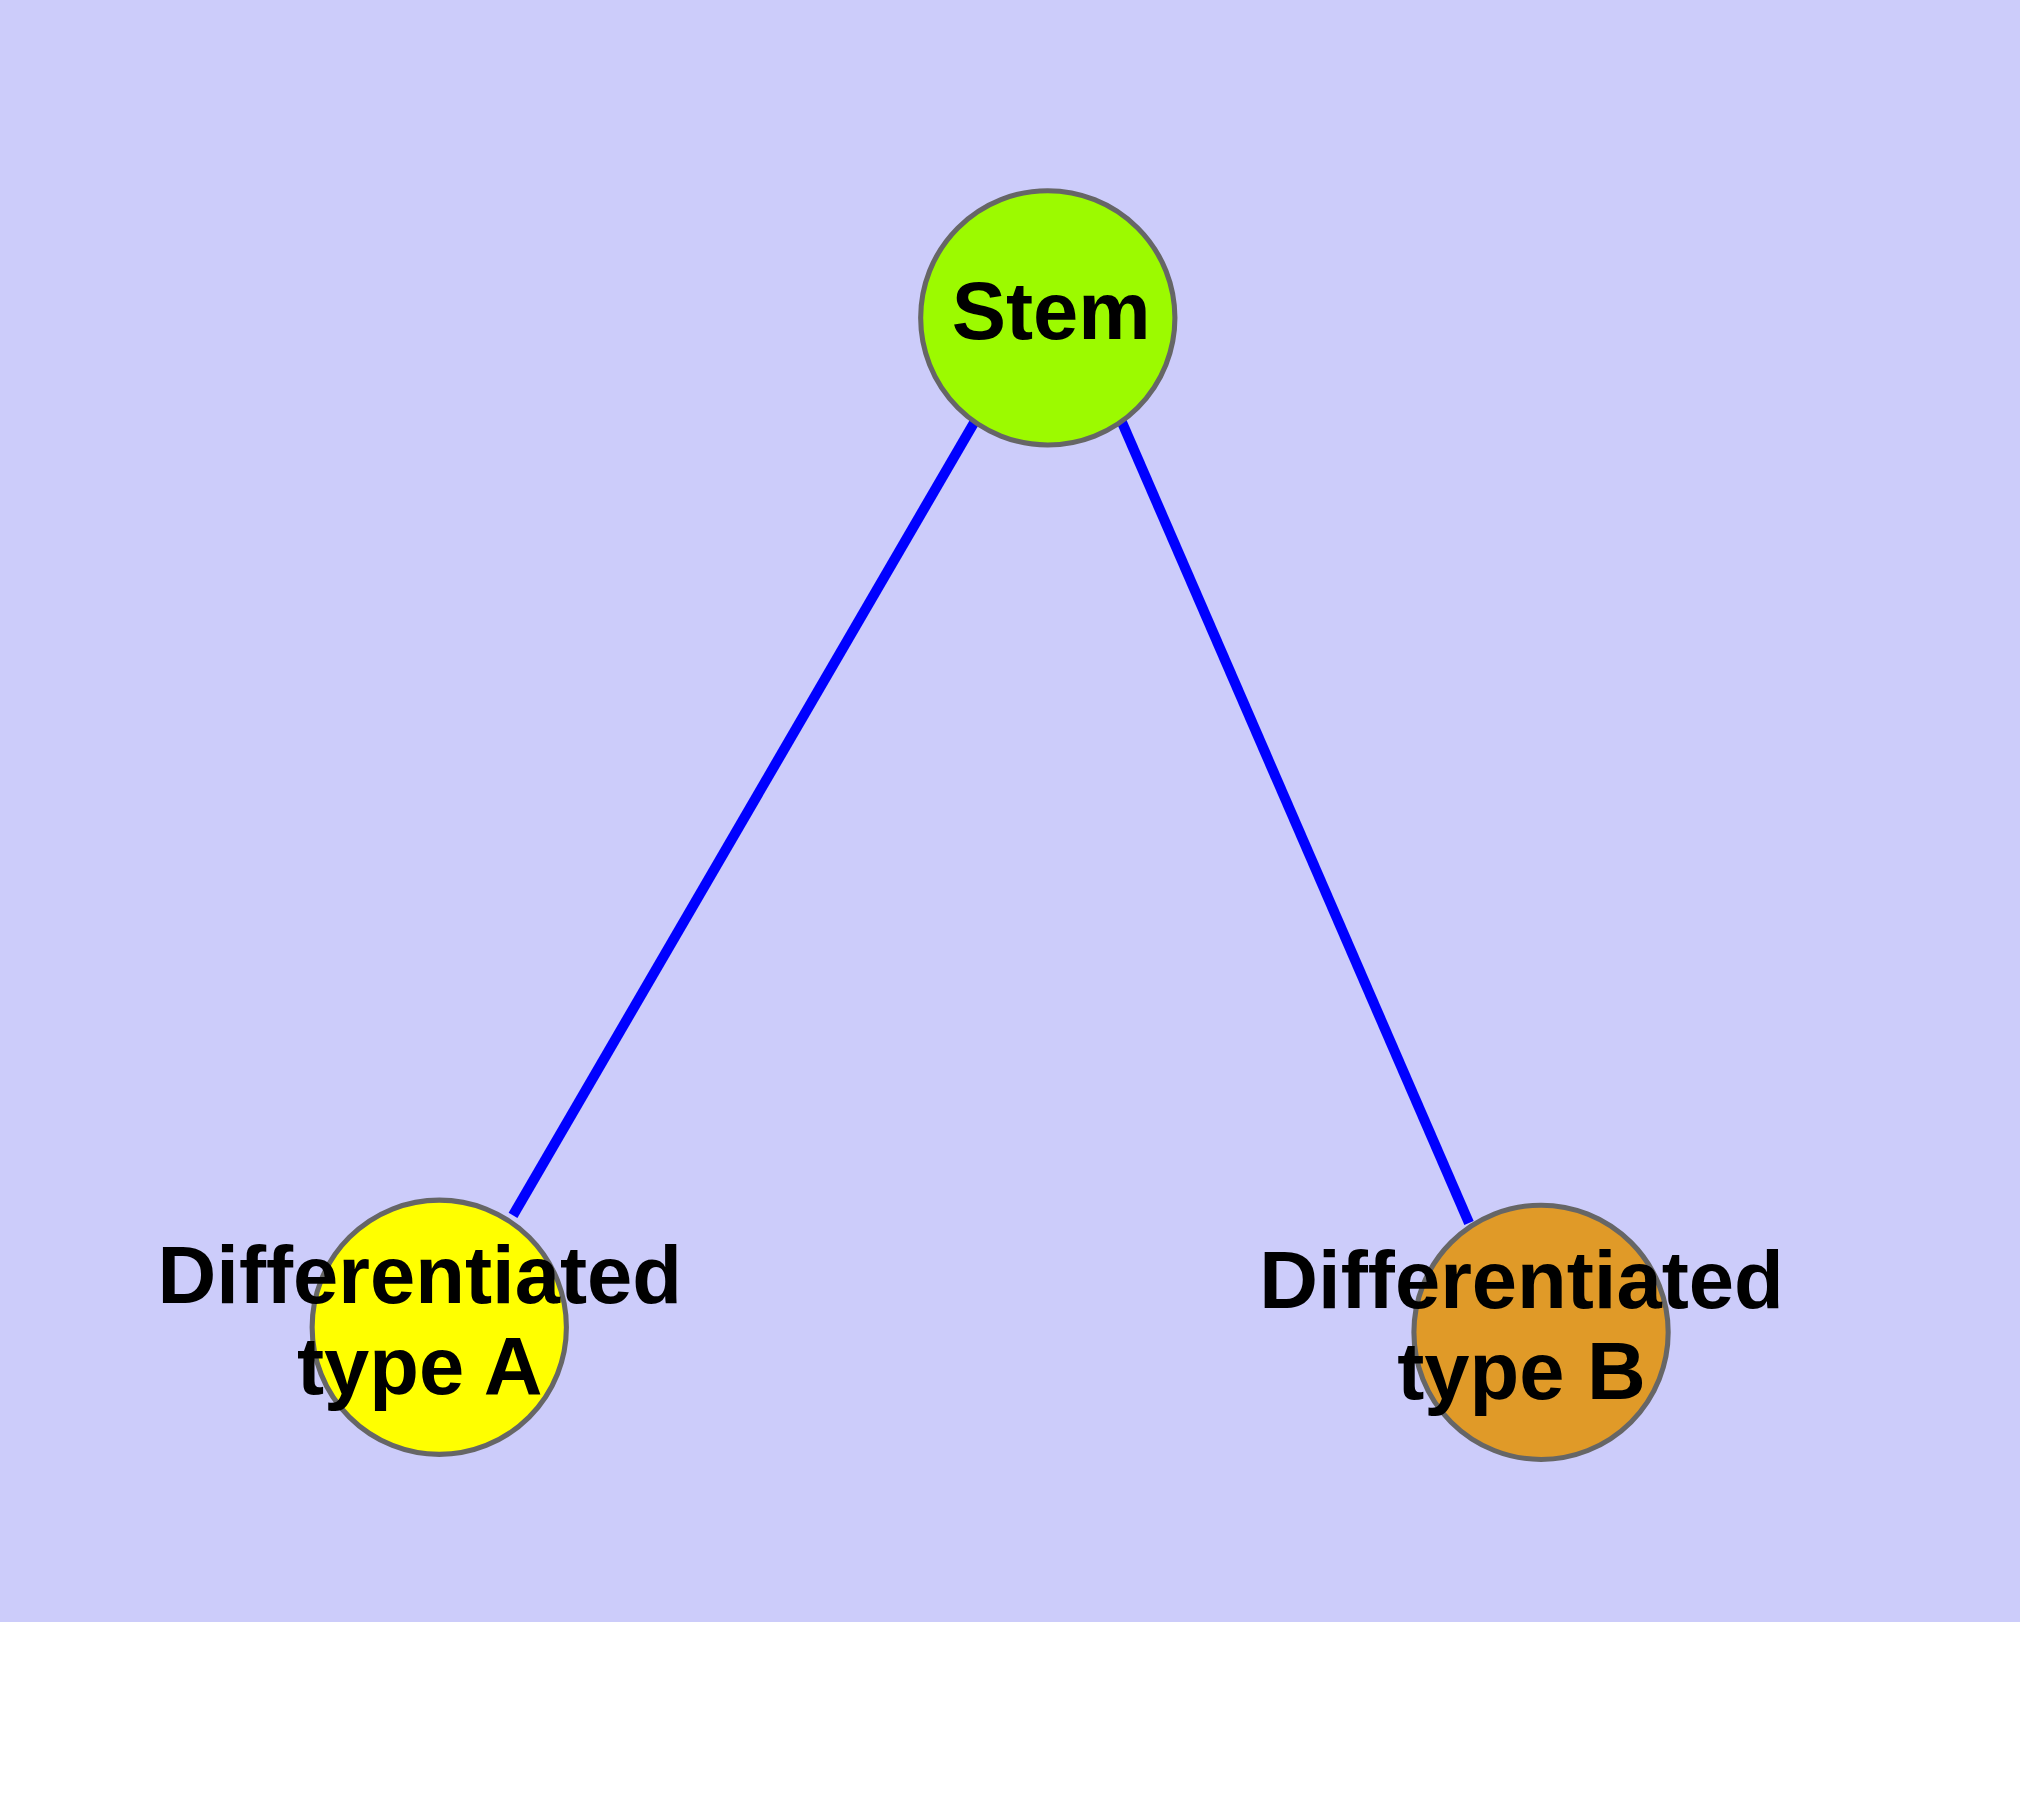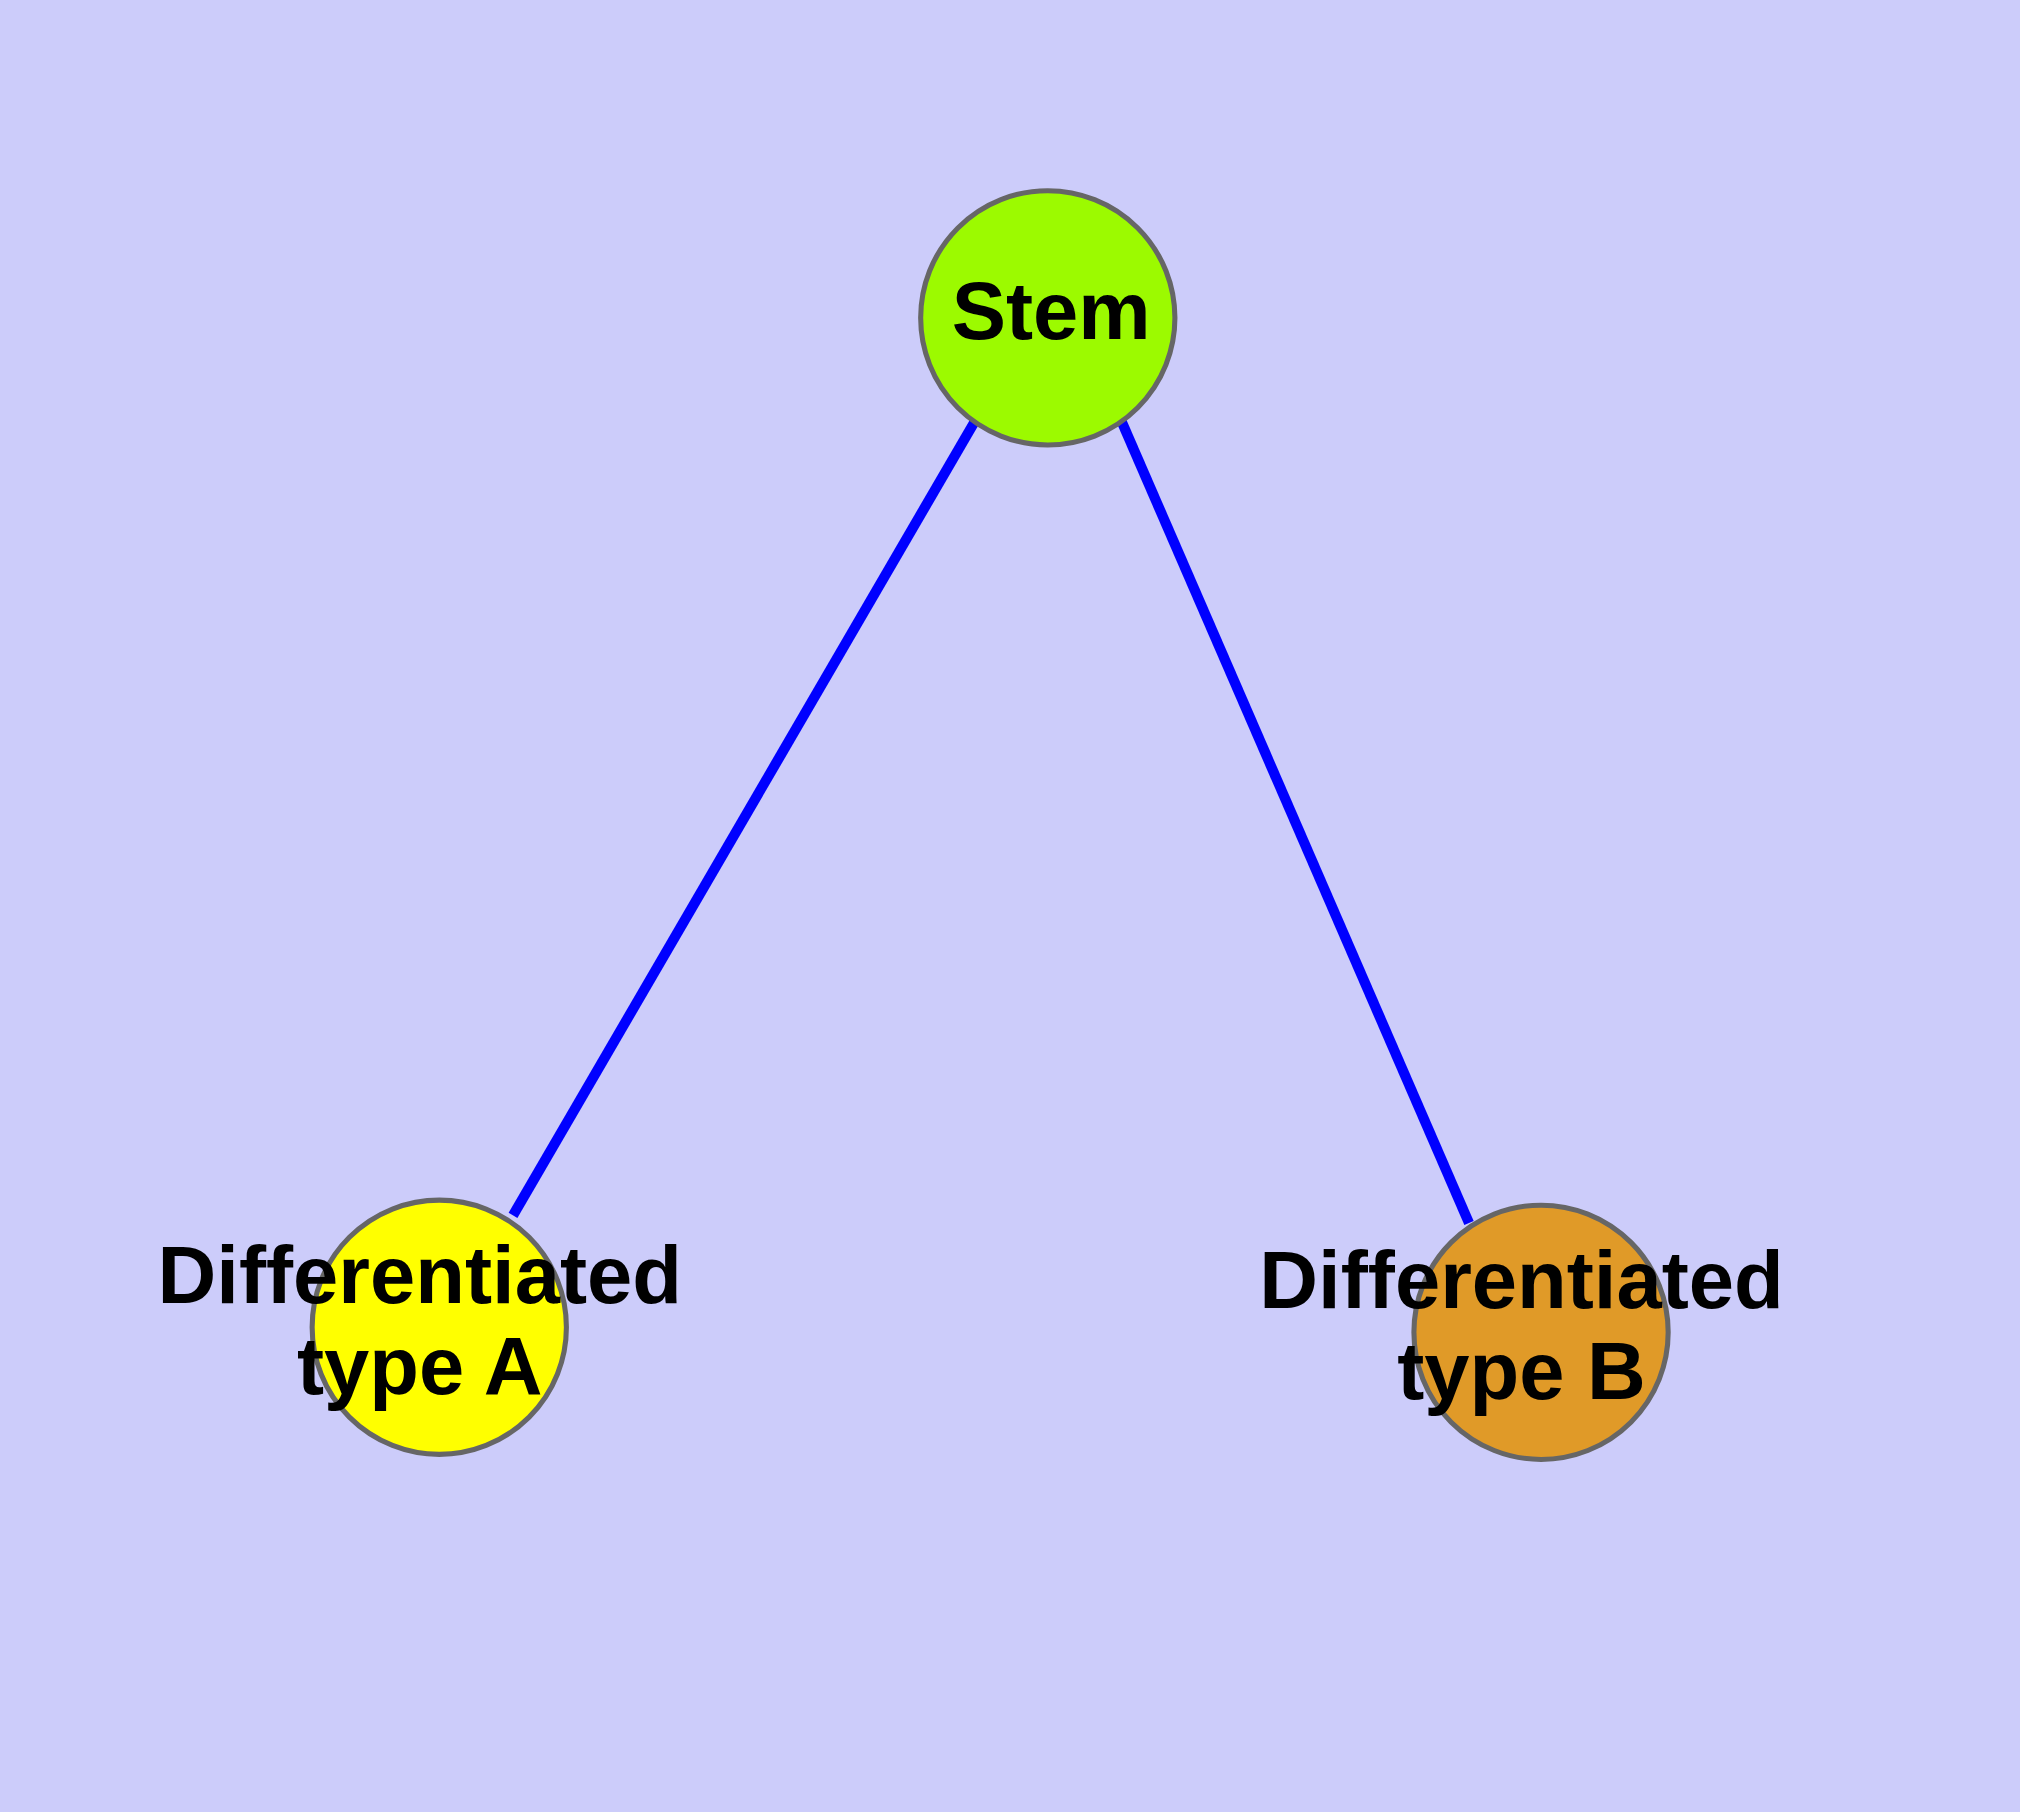--- a/index.html
+++ b/index.html
@@ -28,21 +28,21 @@
     fill: #000000;
     stroke: none;
     text-anchor: middle;
     dominant-baseline: middle;
     paint-order: normal;
   }
 </style>
 </head>
 <body>
 
-<div id="canvas" style="width: 2021px; height: 1812px; background: rgb(204, 204, 250);">
+<div id="canvas" style="width: 2021px; height: 1622px; background: rgb(204, 204, 250);">
   <svg id="graph-svg" viewBox="0 0 2384 2138">
 
     <g>
       <line x1="1150" y1="497" x2="605" y2="1434" stroke="#0000ff" stroke-width="12" stroke-linecap="butt"></line>
       <line x1="1323" y1="497" x2="1733" y2="1443" stroke="#0000ff" stroke-width="12" stroke-linecap="butt"></line>
     </g>
 
     <g>
       <circle cx="1236" cy="375" r="150" fill="#9cfa00" stroke="#666666" stroke-width="6"></circle>
       <circle cx="518" cy="1566" r="150" fill="#ffff00" stroke="#666666" stroke-width="6"></circle>

